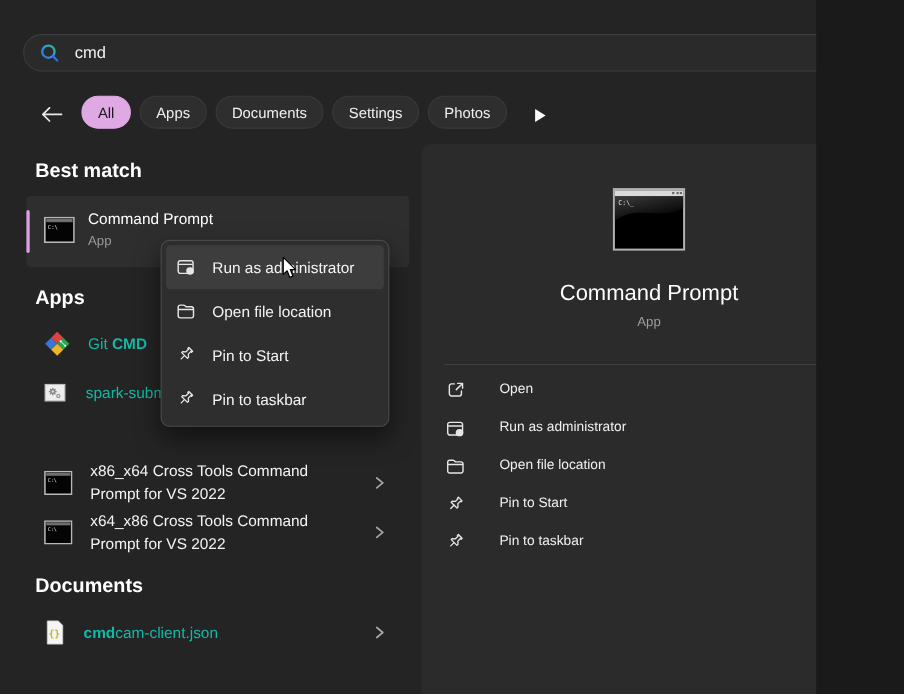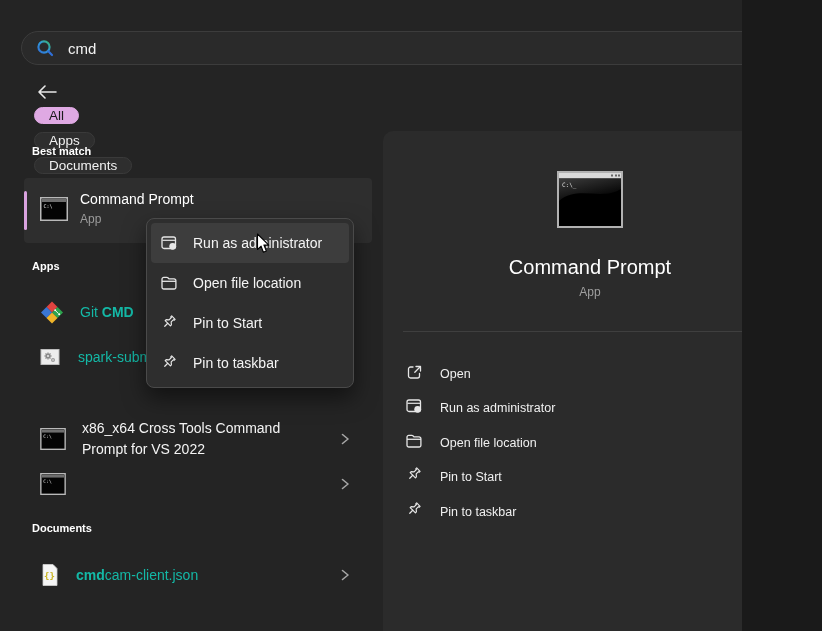--- a/index.html
+++ b/index.html
@@ -13,21 +13,21 @@
   
   .search-bar {
     position:absolute; left:21px; top:31px; width:780px; height:34px;
     background:#2a2a2a; border:1px solid #3c3c3c; border-radius:17px;
     display:flex; align-items:center; padding:0 14px; gap:13px;
   }
   .search-text { font-size:15px; color:#f2f2f2; }
   
   .filter-bar {
     position:absolute; left:34px; top:85px; height:32px;
-    display:flex; align-items:flex-start; gap:8px;flex-direction:column;
+    display:flex; align-items:flex-end; gap:8px;
   }
   .back-btn {
     width:26px; height:26px; display:flex; align-items:center; justify-content:center;
     font-size:19px; color:#e8e8e8; border-radius:4px; margin-right:6px;
   }
   .pill {
     height:30px; padding:0 14px; border-radius:16px;
     background:#2e2e2e; border:1px solid #3a3a3a;
     display:flex; align-items:center; font-size:13.5px; color:#f0f0f0;
     white-space:nowrap;
@@ -37,21 +37,21 @@
   }
   .more-filters {
     width:24px; height:24px; margin-left:10px;
     display:flex; align-items:center; justify-content:center;
   }
   .overflow-btn {
     position:absolute; left:764px; top:90px; width:34px; height:22px;
     display:flex; align-items:center; justify-content:center;
   }
   
-  .section-heading { position:absolute; left:32px; font-size:11px; font-weight:bold; color:#ffffff; }
+  .section-heading { position:absolute; left:32px; font-size:18px; font-weight:bold; color:#ffffff; }
   .h-best { top:145px; }
   .h-apps { top:260px; }
   .h-docs { top:522px; }
 
   .best-row {
     position:absolute; left:24px; top:178px; width:348px; height:65px;
     background:#2e2e2e; border-radius:4px;
   }
   .accent-bar {
     position:absolute; left:0; top:13px; width:3px; height:39px;
@@ -103,21 +103,21 @@
   }
   .preview-sub {
     position:absolute; top:154px; width:100%; text-align:center;
     font-size:12px; color:#9f9f9f;
   }
   .preview-divider {
     position:absolute; left:20px; right:20px; top:200px; height:1px; background:#3f3f3f;
   }
   .actions { position:absolute; left:20px; right:16px; top:215px; }
   .action-row {
-    height:34.5px; display:flex; align-items:flex-end; gap:17px;
+    height:34.5px; display:flex; align-items:flex-start; gap:31px;
     border-radius:4px; padding:0 2px;
   }
   .action-icon { display:flex; width:18px; justify-content:center; color:#e6e6e6; }
   .action-label { font-size:12.5px; color:#f0f0f0; }
 </style>
 </head>
 <body>
 
 <div class="app">
 
@@ -140,20 +140,21 @@
 
   <div class="filter-bar">
     <div class="back-btn">
       <svg width="20" height="14" viewBox="0 0 20 14">
         <path d="M8 1 L2 7 L8 13 M2 7 H19" fill="none" stroke="#e8e8e8" stroke-width="1.6" stroke-linecap="round" stroke-linejoin="round"></path>
       </svg>
     </div>
     <div class="pill selected">All</div>
     <div class="pill">Apps</div>
     <div class="pill">Documents</div>
+    <div class="pill">Settings</div>
     <div class="pill">Photos</div>
     <div class="more-filters">
       <svg width="12" height="14" viewBox="0 0 12 14">
         <path d="M1.5 1 L11 7 L1.5 13 Z" fill="#ffffff"></path>
       </svg>
     </div>
   </div>
   <div class="overflow-btn">
     <svg width="22" height="6" viewBox="0 0 22 6">
       <rect x="0" y="1" width="4" height="4" fill="#e8e8e8"></rect>
@@ -230,20 +231,21 @@
   </div>
 
   <div class="result-row row-vs2">
     <span style="display:flex;">
       <svg width="26" height="22" viewBox="0 0 28 24">
         <rect x="0.75" y="0.75" width="26.5" height="22.5" fill="#040404" stroke="#b9b9b9" stroke-width="1.5"></rect>
         <rect x="2" y="2" width="24" height="3" fill="#6e6e6e"></rect>
         <text x="3.5" y="11" font-size="5" fill="#e0e0e0" font-family="DejaVu Sans Mono, monospace">C:\</text>
       </svg>
     </span>
+    <span class="vs-label">x64_x86 Cross Tools Command Prompt for VS 2022</span>
     <span class="chevron-btn">
       <svg width="12" height="16" viewBox="0 0 12 16">
         <path d="M3.5 3.5 L9 8 L3.5 12.5" fill="none" stroke="#a6a6a6" stroke-width="1.6" stroke-linecap="round" stroke-linejoin="round"></path>
       </svg>
     </span>
   </div>
 
   <div class="section-heading h-docs">Documents</div>
 
   <div class="result-row row-doc">

